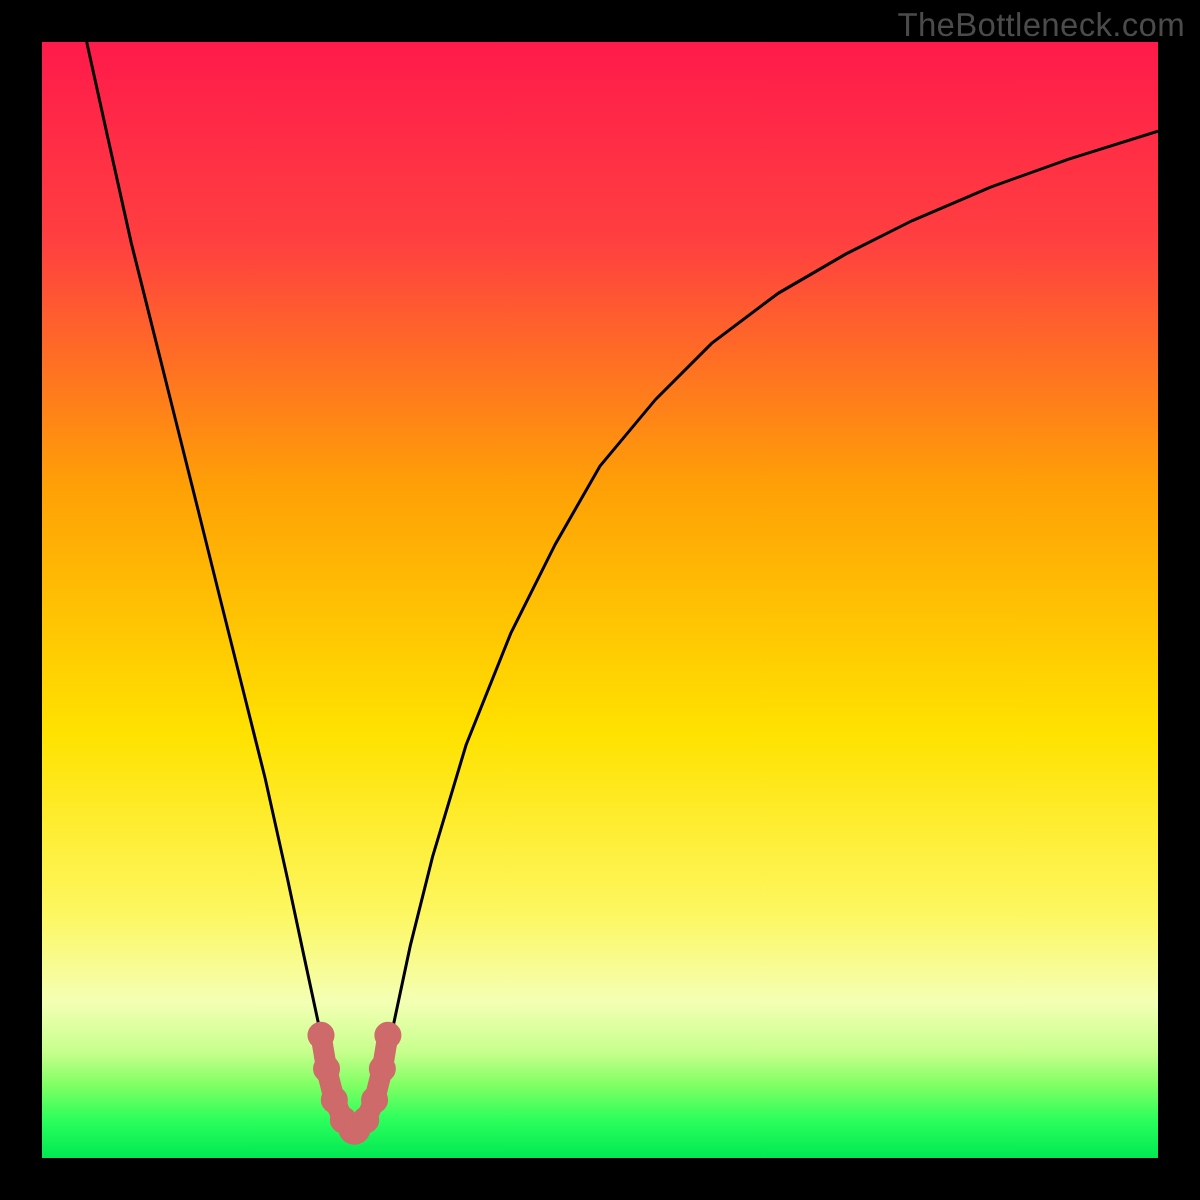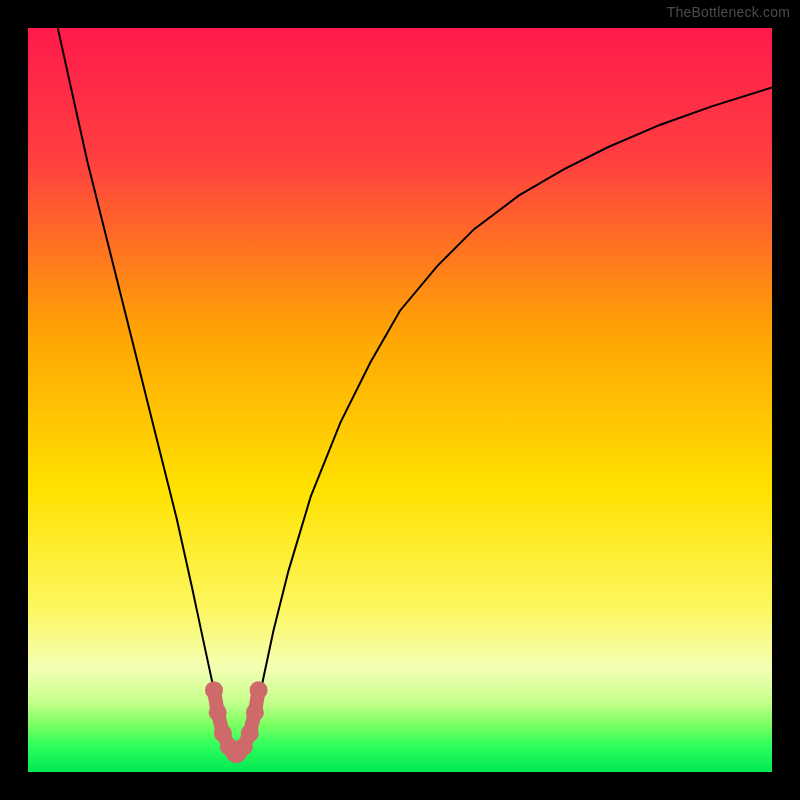--- a/index.html
+++ b/index.html
@@ -15,21 +15,21 @@
     position: absolute;
     left: 28px;
     top: 28px;
     width: 744px;
     height: 744px;
   }
   .watermark {
     position: absolute;
     top: 4px;
     right: 10px;
-    font-size: 14px;
+    font-size: 22px;
     color: #4b4b4b;
     letter-spacing: 0.2px;
     font-weight: 500;
   }
   svg { display: block; }
 </style>
 </head>
 <body>
 
 <div class="frame">

